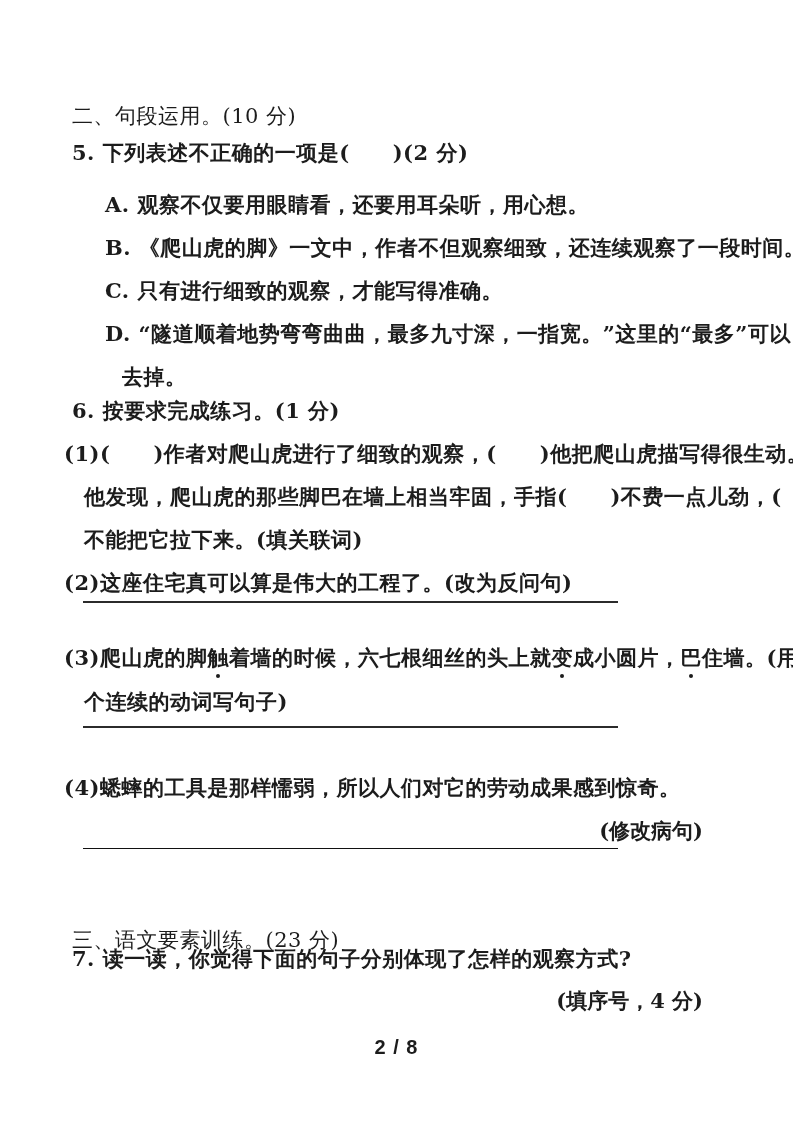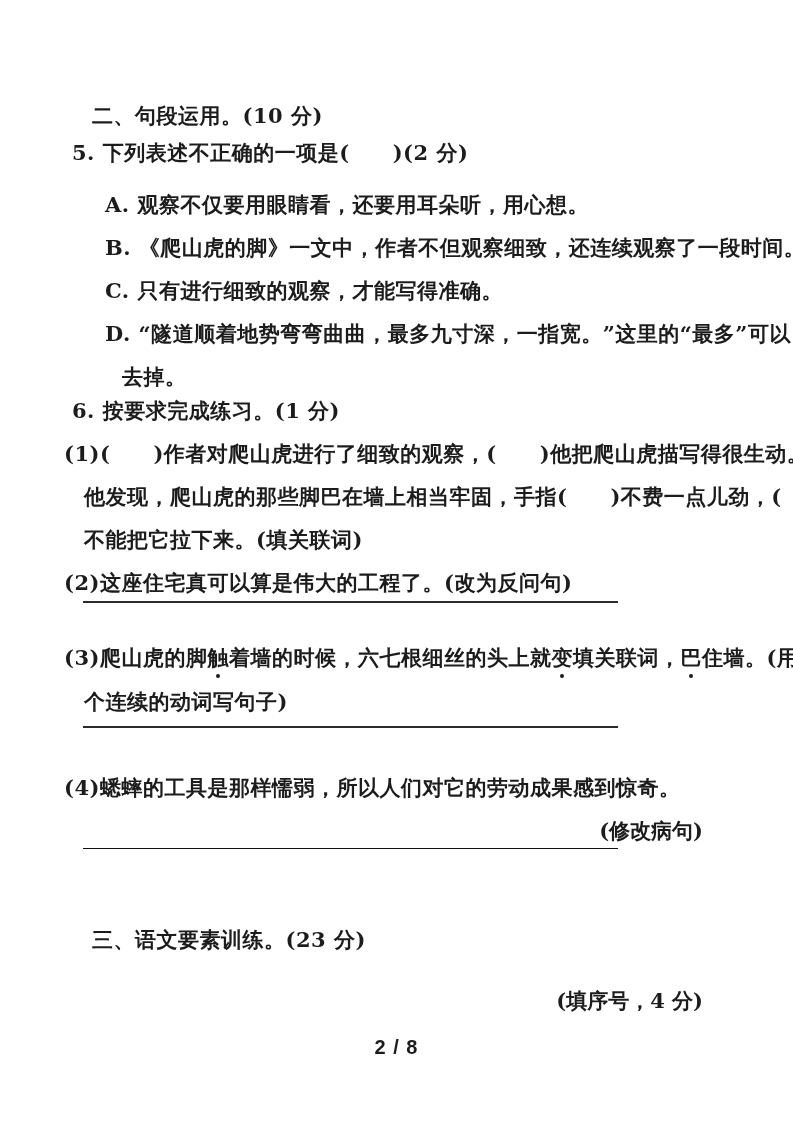--- a/index.html
+++ b/index.html
@@ -19,22 +19,21 @@
     font-weight: 600;
     overflow: hidden;
   }
   .line {
     position: absolute;
     white-space: nowrap;
     line-height: 26px;
     letter-spacing: 0.5px;
   }
   .heading {
-    font-weight: 700;
-    margin-left: 20px;
+    font-weight: 400;
   }
   .right-note {
     position: absolute;
     right: 90px;
     white-space: nowrap;
     line-height: 26px;
   }
   .blank-line {
     position: absolute;
     left: 83px;
@@ -97,33 +96,34 @@
 
   <div class="line" style="top:484px; left:84px;">他发现，爬山虎的那些脚巴在墙上相当牢固，手指(　　)不费一点儿劲，(　　)</div>
 
   <div class="line" style="top:527px; left:84px;">不能把它拉下来。(填关联词)</div>
 
   <div class="line" style="top:570px; left:64px;">(2)这座住宅真可以算是伟大的工程了。(改为反问句)</div>
 
   <div class="blank-line" style="top:601px;"></div>
 
   <div class="line" style="top:645px; left:64px;">
-    <span>(3)爬山虎的脚</span><span class="em">触</span><span>着墙的时候，六七根细丝的头上就</span><span class="em">变</span><span>填关联词，</span><span class="em">巴</span><span>住墙。(用几</span>
+    <span>(3)爬山虎的脚</span><span class="em">触</span><span>着墙的时候，六七根细丝的头上就</span><span class="em">变</span><span>成小圆片，</span><span class="em">巴</span><span>住墙。(用几</span>
   </div>
 
   <div class="line" style="top:689px; left:84px;">个连续的动词写句子)</div>
 
   <div class="blank-line" style="top:726px;"></div>
 
   <div class="line" style="top:775px; left:64px;">(4)蟋蟀的工具是那样懦弱，所以人们对它的劳动成果感到惊奇。</div>
 
   <div class="right-note" style="top:818px;">(修改病句)</div>
 
   <div class="blank-line thin" style="top:848px;"></div>
 
   <div class="line heading" style="top:927px; left:72px;">三、语文要素训练。(23 分)</div>
 
+  <div class="line" style="top:946px; left:72px;">7. 读一读，你觉得下面的句子分别体现了怎样的观察方式?</div>
 
   <div class="right-note" style="top:988px;">(填序号，4 分)</div>
 
   <div class="footer" style="top:1036px;">2 / 8</div>
 
 </div>
 
 </body></html>

